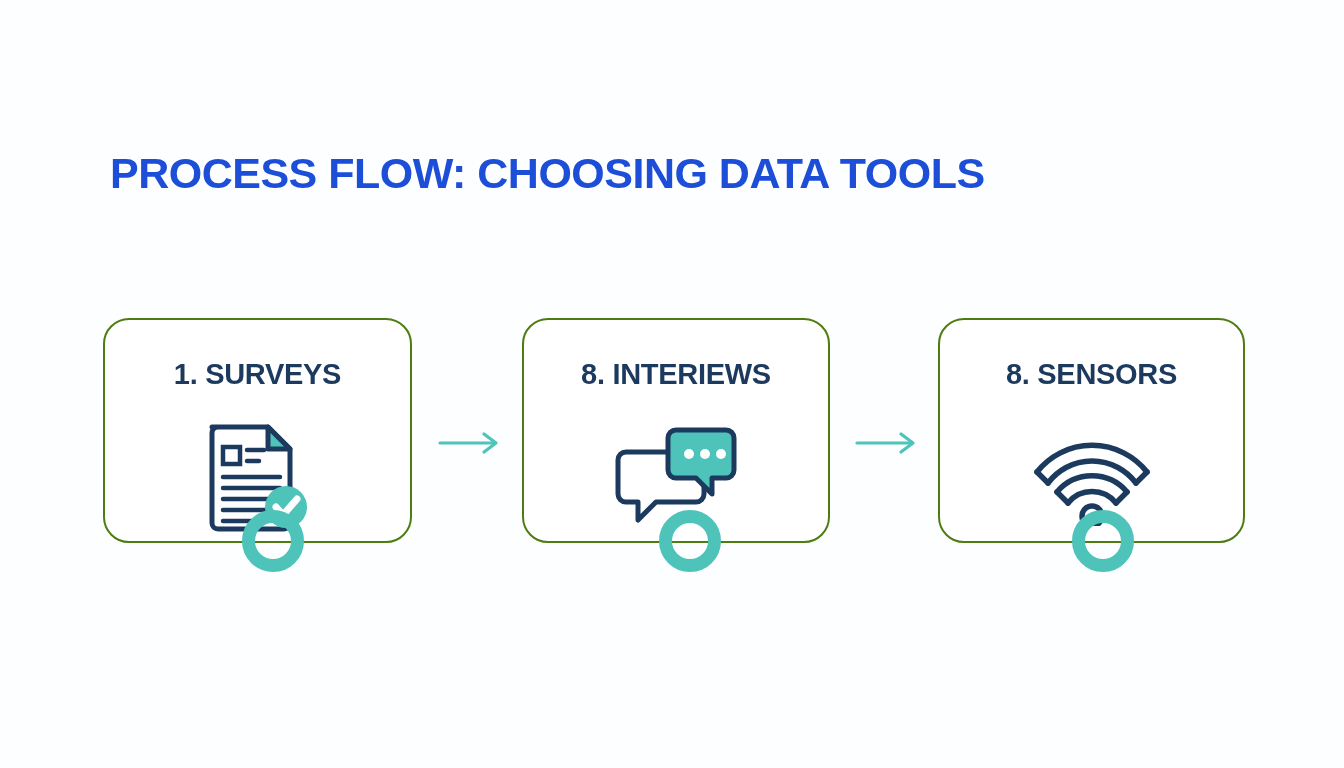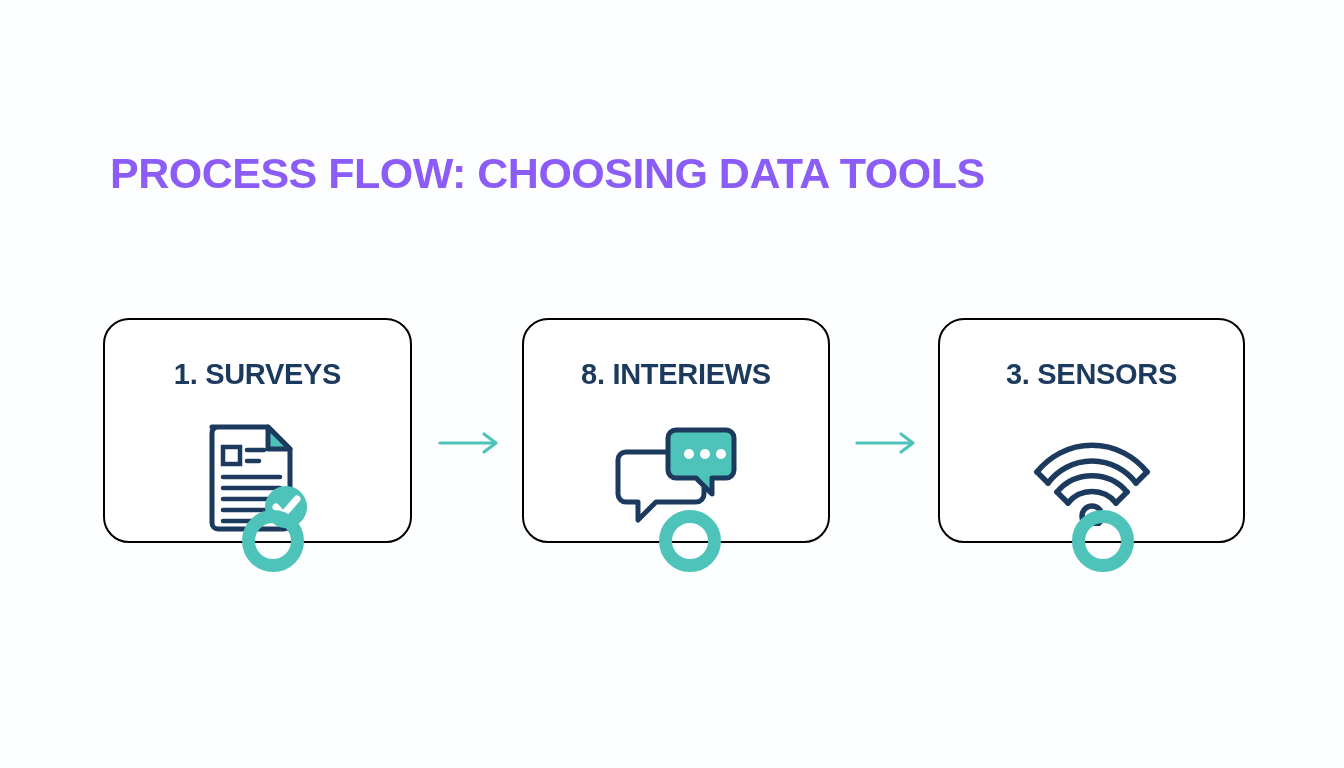--- a/index.html
+++ b/index.html
@@ -21,41 +21,41 @@
   }
 
   
   .page-title {
     position: absolute;
     left: 110px;
     top: 150px;
     font-size: 43px;
     font-weight: bold;
     letter-spacing: -0.5px;
-    color: #8b5cf6;
+    color: #1d4ed8;
     white-space: nowrap;
     line-height: 1.1;
   }
 
   
   .flow-row {
     position: absolute;
     left: 0;
     top: 318px;
     width: 1344px;
     height: 300px;
   }
 
   .card {
     position: absolute;
     top: 0;
     width: 309px;
     height: 225px;
     box-sizing: border-box;
-    border: 2px solid #000000;
+    border: 2px solid #4d7c0f;
     border-radius: 26px;
     background: #ffffff;
   }
   .card-1 { left: 103px; }
   .card-2 { left: 522px; width: 308px; }
   .card-3 { left: 938px; width: 307px; }
 
   .card-title {
     position: absolute;
     top: 38px;
@@ -156,21 +156,21 @@
           <circle cx="75" cy="28" r="5" fill="#ffffff"></circle>
           <circle cx="91" cy="28" r="5" fill="#ffffff"></circle>
           <circle cx="107" cy="28" r="5" fill="#ffffff"></circle>
         </svg>
       </div>
 
       <div class="node-ring ring-2"></div>
     </div>
 
     <div class="card card-3">
-      <div class="card-title">3. SENSORS</div>
+      <div class="card-title">8. SENSORS</div>
 
       <div class="card-icon">
         <svg width="122" height="96" viewBox="0 0 122 96">
           <g fill="none" stroke="#1c3a5e" stroke-width="5.5" stroke-linecap="round">
 
             <path d="M6 42 A70 70 0 0 1 116 42"></path>
             <path d="M17 53 A55 55 0 0 1 105 53"></path>
 
             <path d="M6 42 L17 53"></path>
             <path d="M116 42 L105 53"></path>

